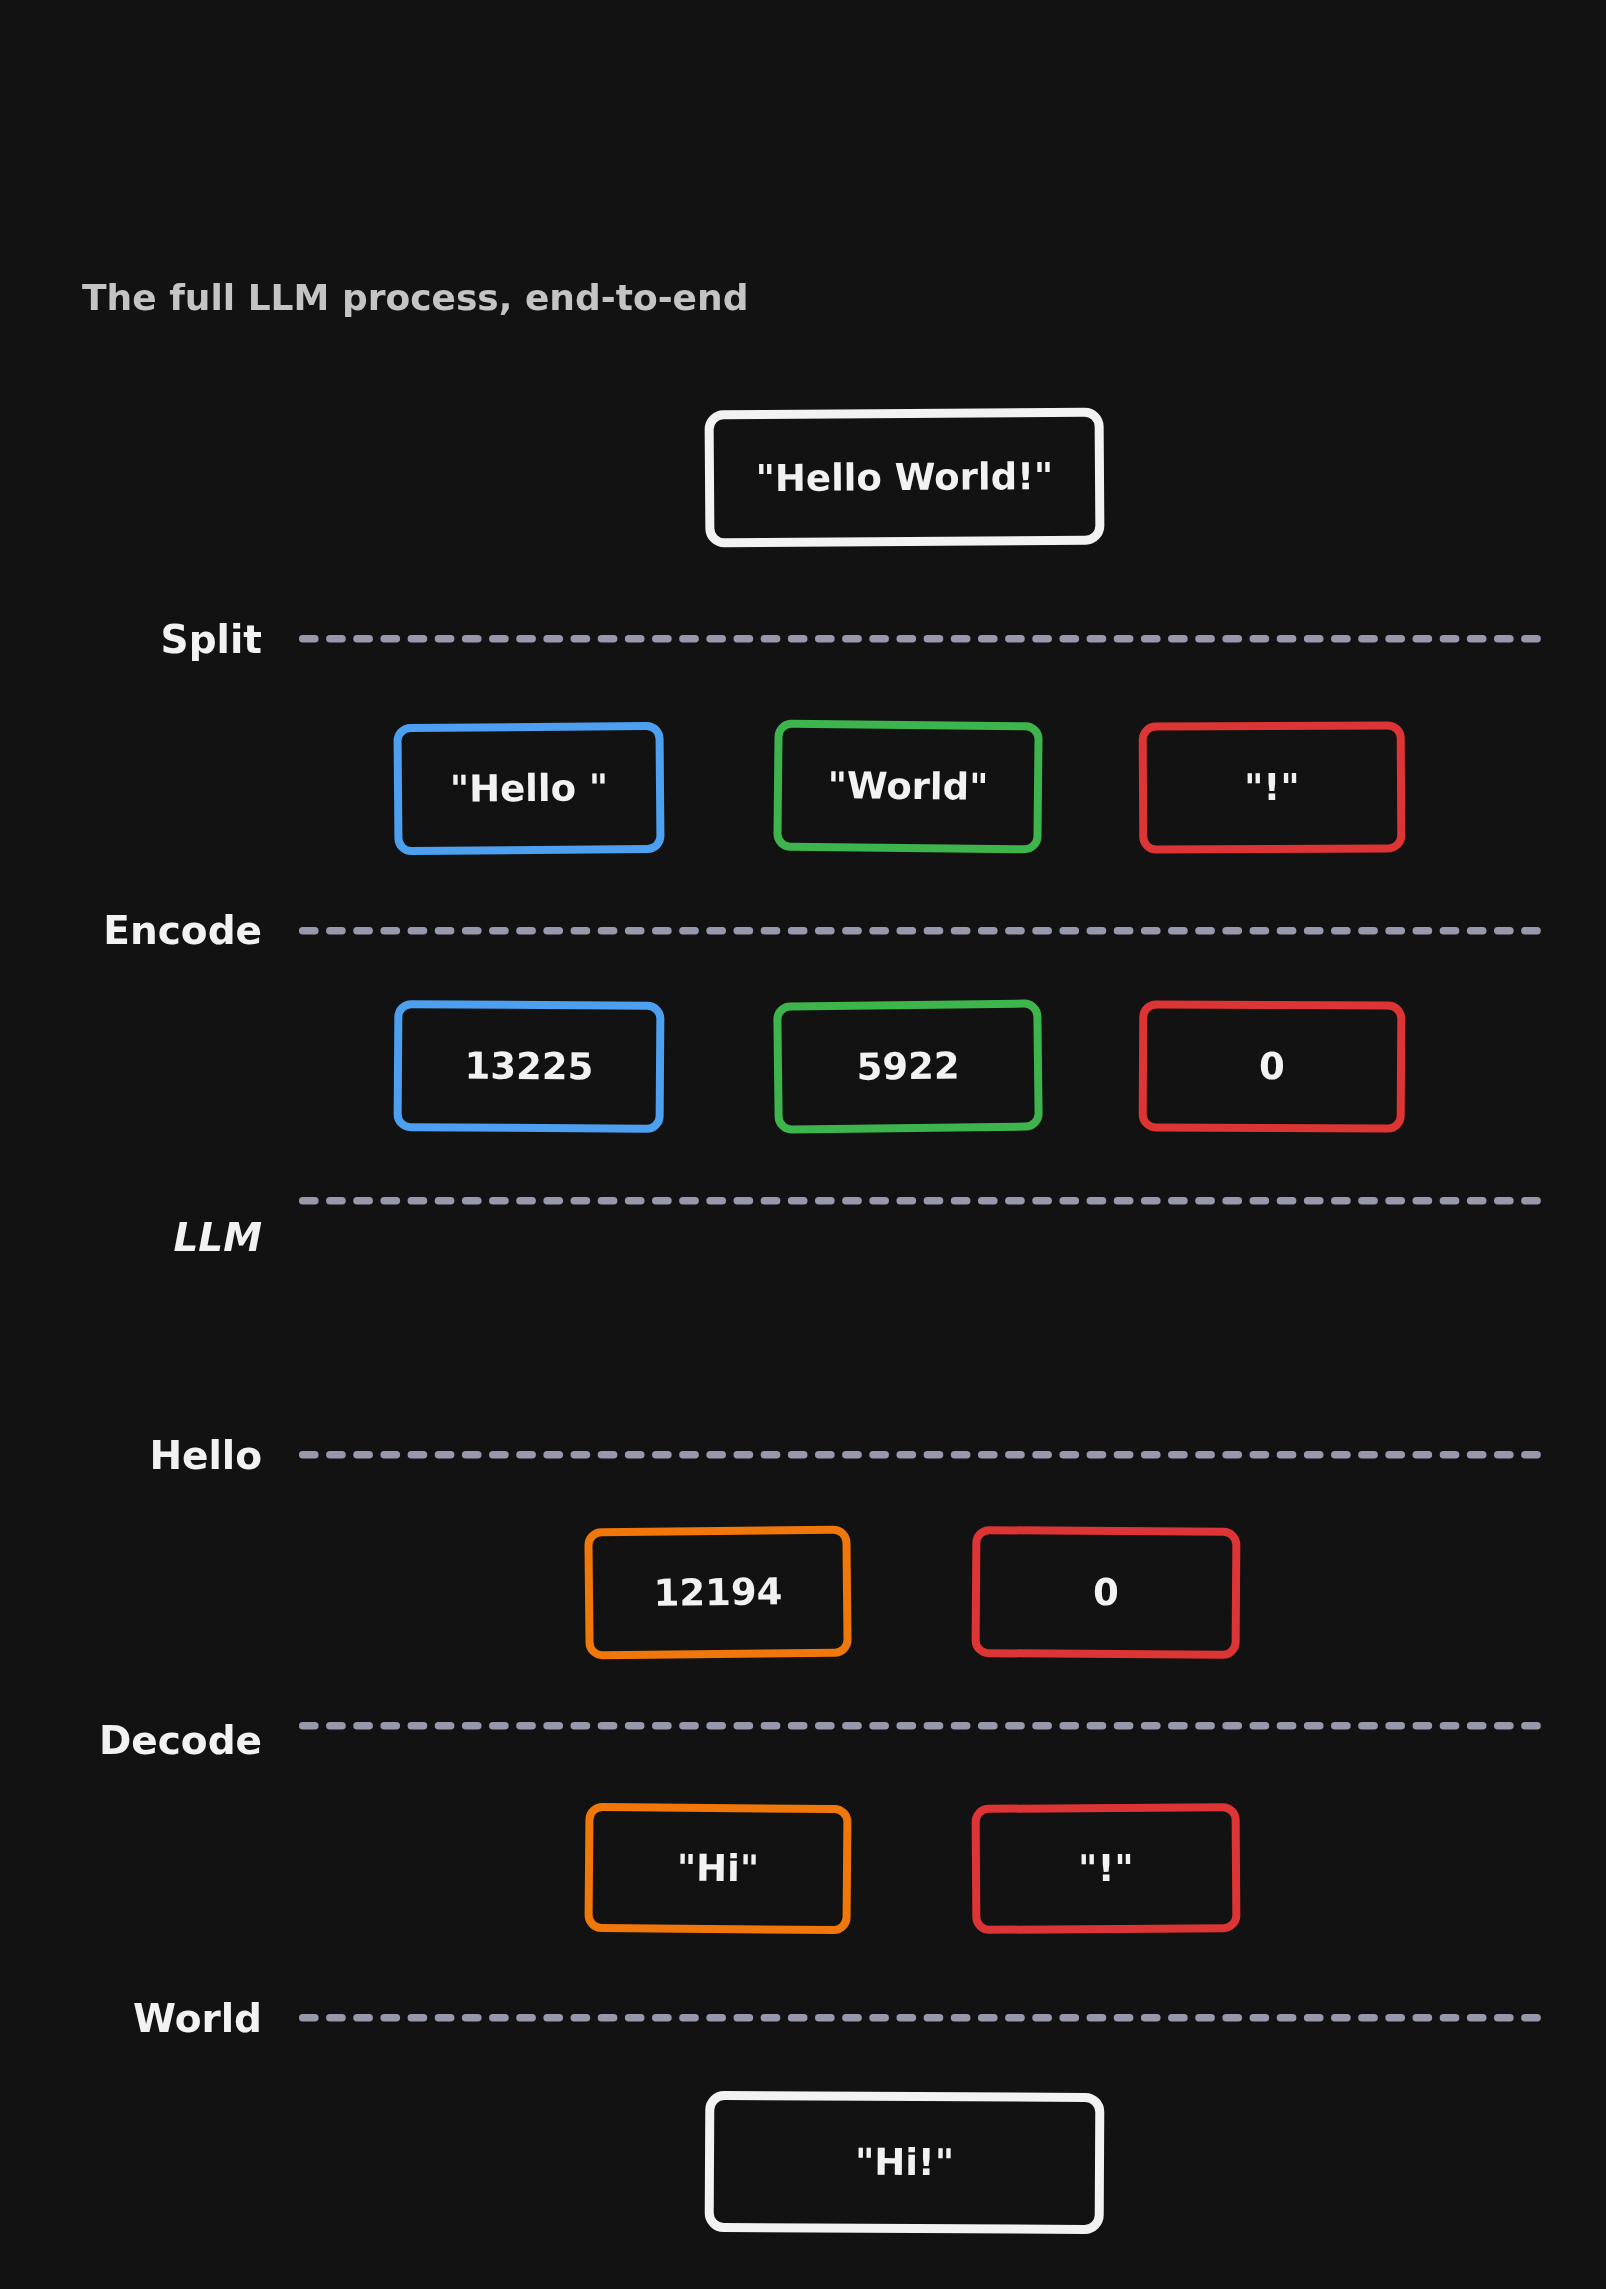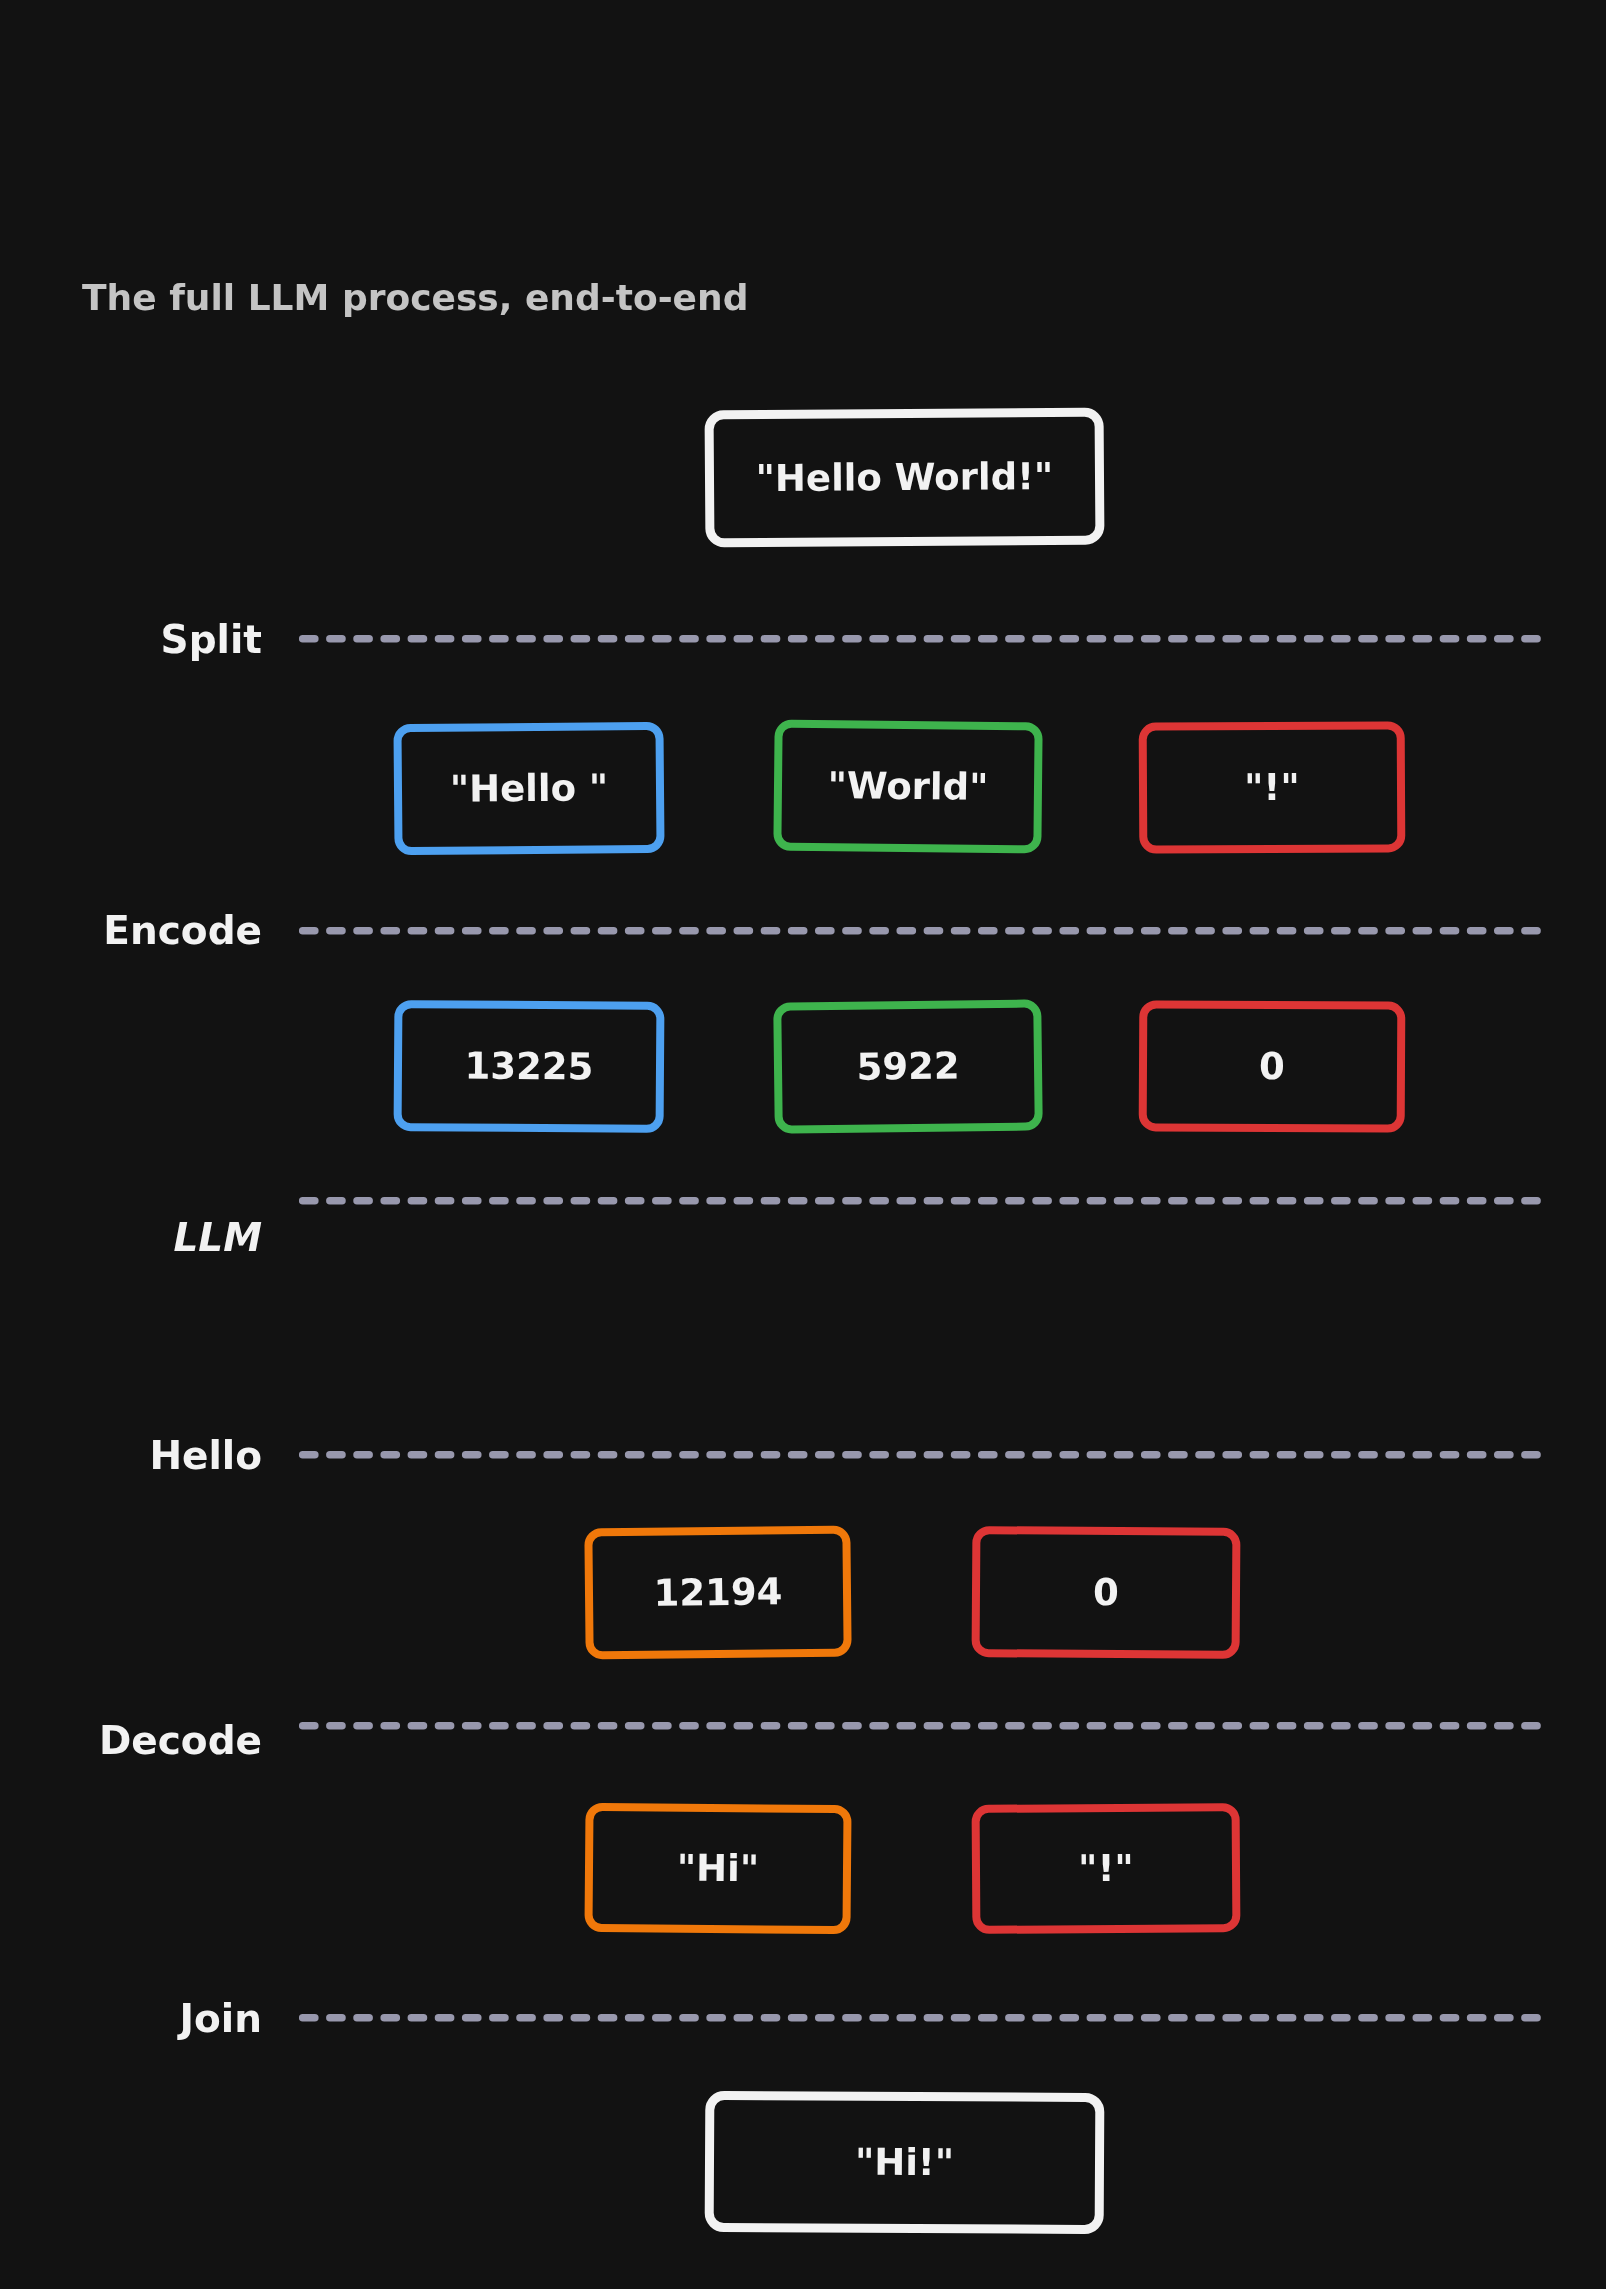--- a/index.html
+++ b/index.html
@@ -138,21 +138,21 @@
     <line class="dash" x1="5" y1="5" x2="1335" y2="5" stroke-width="8" stroke-linecap="round" stroke-dasharray="13 16" stroke="#9898ad"></line>
   </svg>
 
   <div class="node" style="left: 585px; top: 1804px; width: 266px; height: 129px; transform: rotate(0.5deg); border-color: rgb(240, 120, 10);">
     <span>"Hi"</span>
   </div>
   <div class="node" style="left: 972px; top: 1804px; width: 268px; height: 129px; transform: rotate(-0.4deg); border-color: rgb(221, 53, 53);">
     <span>"!"</span>
   </div>
 
-  <div class="stage-label" style="top:1988px;">Join</div>
+  <div class="stage-label" style="top:1988px;">World</div>
   <svg class="dash-line" style="top:2013px;" width="1255" height="9.4" viewBox="0 0 1340 10">
     <line class="dash" x1="5" y1="5" x2="1335" y2="5" stroke-width="8" stroke-linecap="round" stroke-dasharray="13 16" stroke="#9898ad"></line>
   </svg>
 
   <div class="node big" style="left: 705px; top: 2092px; width: 399px; height: 141px; transform: rotate(0.3deg); border-color: rgb(242, 242, 242);">
     <span>"Hi!"</span>
   </div>
 
 </div>
 

